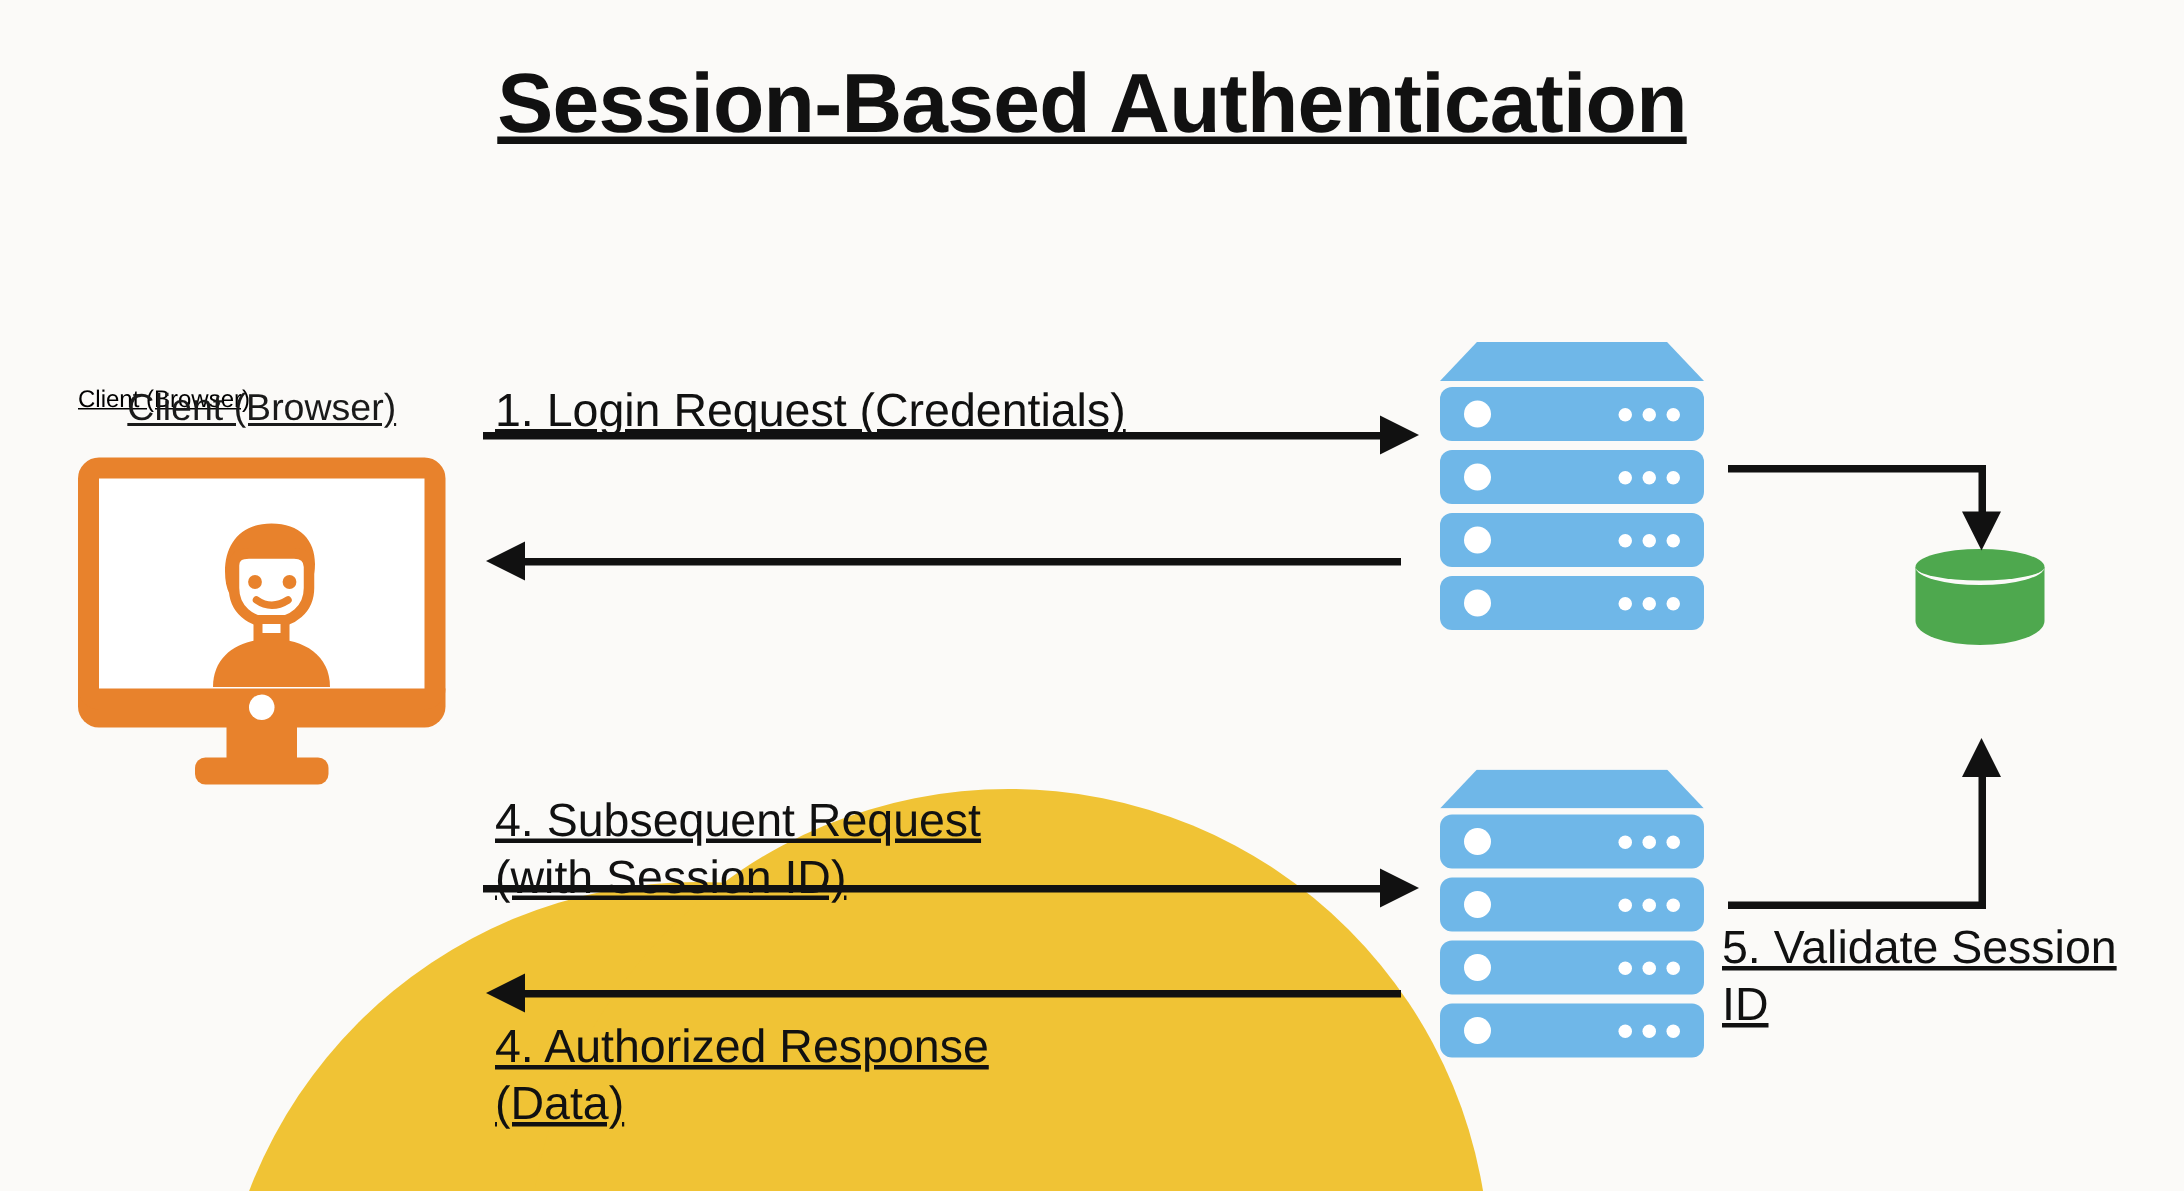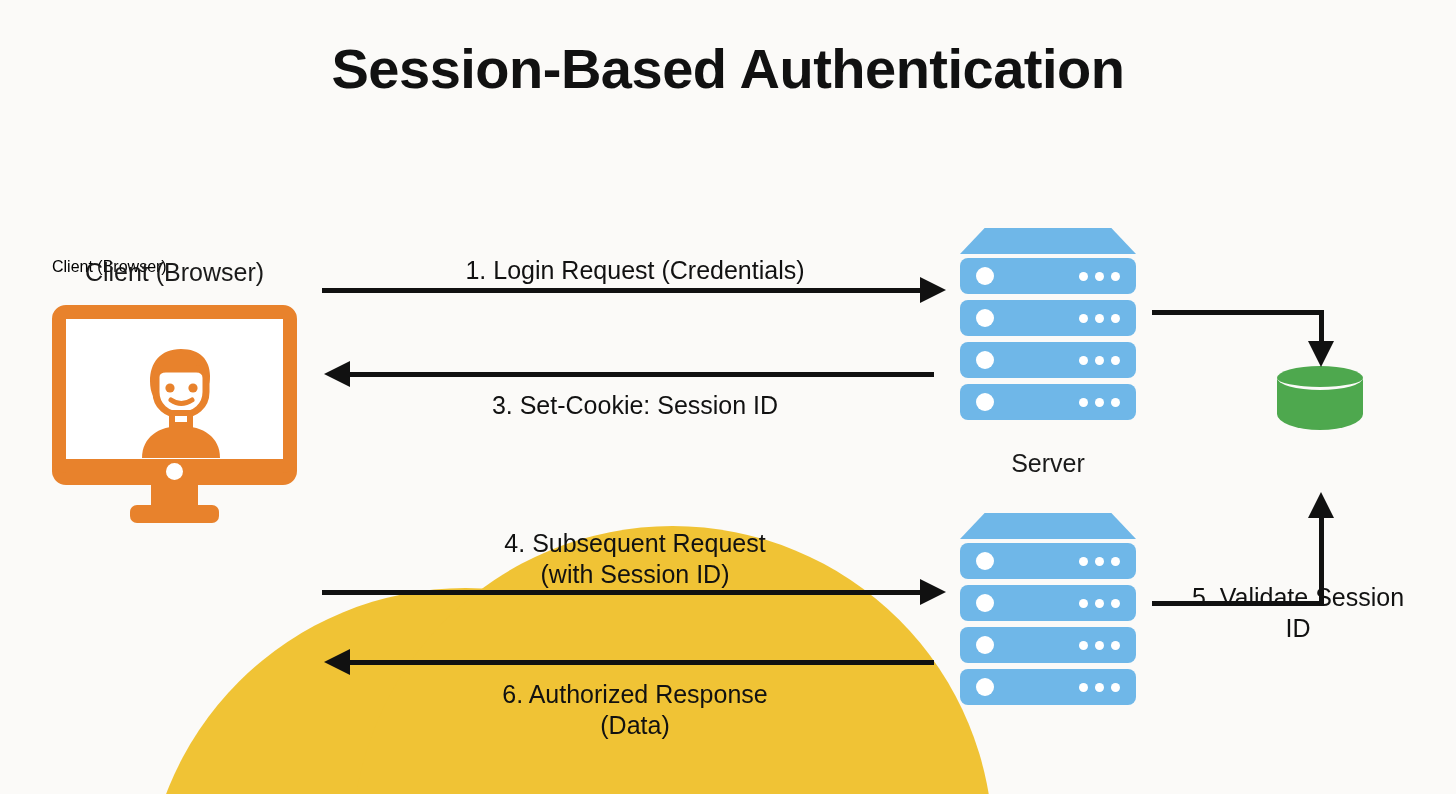--- a/index.html
+++ b/index.html
@@ -13,21 +13,21 @@
     background: #fbfaf8;
     font-family: "Liberation Sans", sans-serif;
     overflow: hidden;
   }
   #canvas {
     position: relative;
     width: 1456px;
     height: 794px;
     background: #fbfaf8;
   }
-  .abs { position: absolute; }
+  .abs { position: absolute; text-decoration: underline; }
 
   #title {
     left: 0;
     top: 36px;
     width: 1456px;
     text-align: center;
     font-size: 56px;
     font-weight: bold;
     color: #111111;
     letter-spacing: -0.5px;
@@ -35,23 +35,22 @@
   }
 
   .node-label {
     font-size: 25px;
     color: #1a1a1a;
     text-align: center;
     line-height: 1.16;
     white-space: pre-line;
   }
   .arrow-label {
-    font-size: 25px;
+    font-size: 31px;
     color: #111111;
-    text-align: center;
     line-height: 1.22;
     white-space: pre-line;
   }
 
   
   #client-monitor { left: 52px; top: 305px; width: 245px; height: 215px; }
   .mon-frame {
     position: absolute;
     left: 0; top: 0;
     width: 245px; height: 168px;
@@ -283,21 +282,20 @@
         </span>
     </div>
     <div class="srv-slot" style="top:156px;">
       <span class="srv-dots">
           <span></span>
           <span></span>
           <span></span>
         </span>
     </div>
   </div>
-  <div class="abs node-label" style="left:948px; top:449px; width:200px;">Server</div>
 
   <div class="abs server" style="left:960px; top:513px;">
     <div class="srv-top"></div>
     <div class="srv-slot" style="top:30px;">
       <span class="srv-dots">
           <span></span>
           <span></span>
           <span></span>
         </span>
     </div>
@@ -332,31 +330,30 @@
   <div class="abs arrow-label" style="left:330px; top:255px; width:610px;">1. Login Request (Credentials)</div>
   <div class="abs hline" style="left:322px; top:288px; width:600px;"></div>
   <div class="abs arrow-right" style="left:920px; top:277px;"></div>
 
   <div class="abs hline" style="left:1152px; top:310px; width:172px;"></div>
   <div class="abs vline" style="left:1319px; top:310px; height:38px;"></div>
   <div class="abs arrow-down" style="left:1308px; top:341px;"></div>
 
   <div class="abs hline" style="left:348px; top:372px; width:586px;"></div>
   <div class="abs arrow-left" style="left:324px; top:361px;"></div>
-  <div class="abs arrow-label" style="left:330px; top:390px; width:610px;">3. Set-Cookie: Session ID</div>
 
   <div class="abs arrow-label" style="left:330px; top:528px; width:610px;">4. Subsequent Request
 (with Session ID)</div>
   <div class="abs hline" style="left:322px; top:590px; width:600px;"></div>
   <div class="abs arrow-right" style="left:920px; top:579px;"></div>
 
   <div class="abs hline" style="left:1152px; top:601px; width:172px;"></div>
   <div class="abs vline" style="left:1319px; top:516px; height:88px;"></div>
   <div class="abs arrow-up" style="left:1308px; top:492px;"></div>
-  <div class="abs arrow-label" style="left:1148px; top:582px; width:300px;">5. Validate Session
+  <div class="abs arrow-label" style="left:1148px; top:613px; width:300px;">5. Validate Session
 ID</div>
 
   <div class="abs hline" style="left:348px; top:660px; width:586px;"></div>
   <div class="abs arrow-left" style="left:324px; top:649px;"></div>
-  <div class="abs arrow-label" style="left:330px; top:679px; width:610px;">6. Authorized Response
+  <div class="abs arrow-label" style="left:330px; top:679px; width:610px;">4. Authorized Response
 (Data)</div>
 
 </div>
 
 </body></html>

